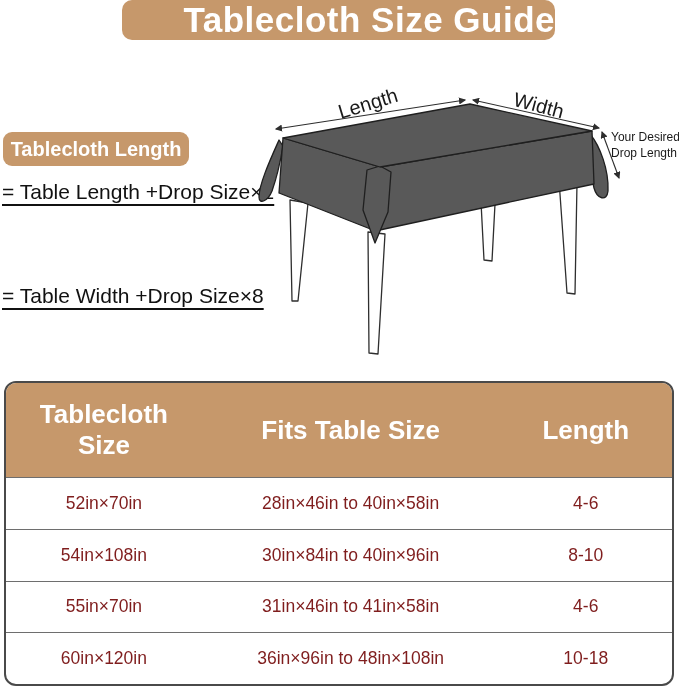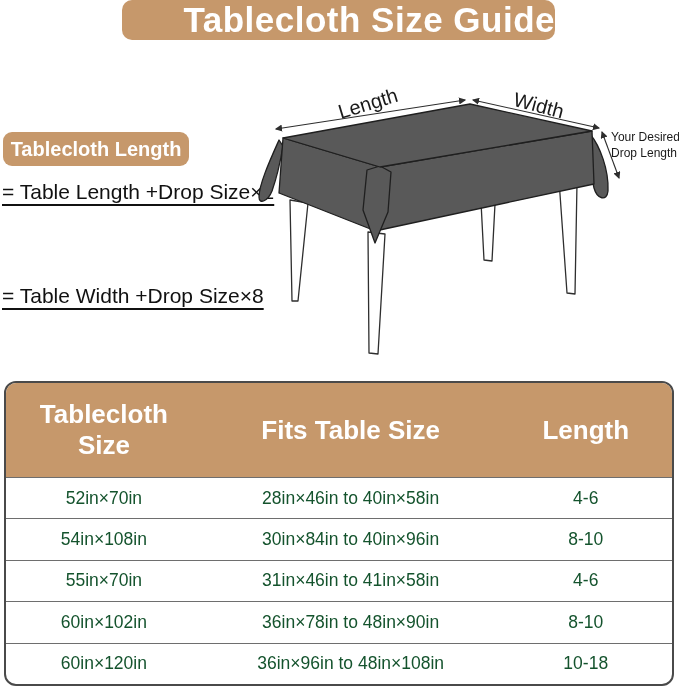--- a/index.html
+++ b/index.html
@@ -39,21 +39,21 @@
     position:absolute;left:4px;top:381px;width:670px;height:305px;
     border:2px solid #4a4a4a;border-radius:12px;overflow:hidden;box-sizing:border-box;
     background:#ffffff;
   }
   table.size-table{width:100%;height:100%;border-collapse:collapse;table-layout:fixed;}
   table.size-table th{
     background:#C6986B;color:#ffffff;font-size:26px;font-weight:bold;
     height:32px;text-align:center;padding:16px;
   }
   table.size-table td{
-    height:38px;text-align:center;vertical-align:middle;font-size:17.5px;color:#14532d;
+    height:38px;text-align:center;vertical-align:middle;font-size:17.5px;color:#7f1d1d;
     border-top:1px solid #6e6e6e;padding:0;
   }
   .col-1{width:29.4%;}.col-2{width:44.7%;}.col-3{width:25.9%;}
 </style>
 </head>
 <body>
 
 <div class="canvas">
 
   <div class="banner">
@@ -123,25 +123,20 @@
           <td>54in×108in</td>
           <td>30in×84in to 40in×96in</td>
           <td>8-10</td>
         </tr>
         <tr>
           <td>55in×70in</td>
           <td>31in×46in to 41in×58in</td>
           <td>4-6</td>
         </tr>
         <tr>
-          <td>60in×102in</td>
-          <td>36in×78in to 48in×90in</td>
-          <td>8-10</td>
-        </tr>
-        <tr>
           <td>60in×120in</td>
           <td>36in×96in to 48in×108in</td>
           <td>10-18</td>
         </tr>
       </tbody>
     </table>
   </div>
 
 </div>
 

